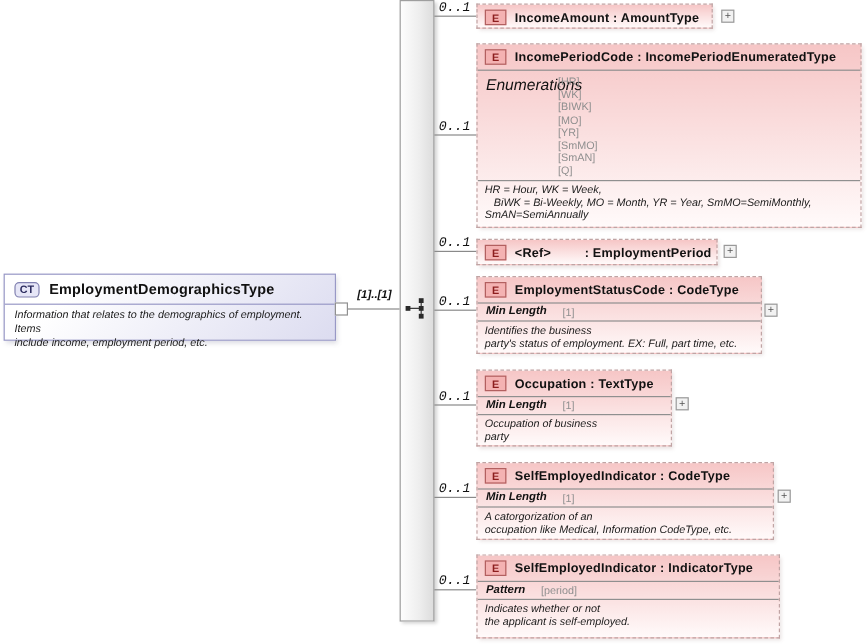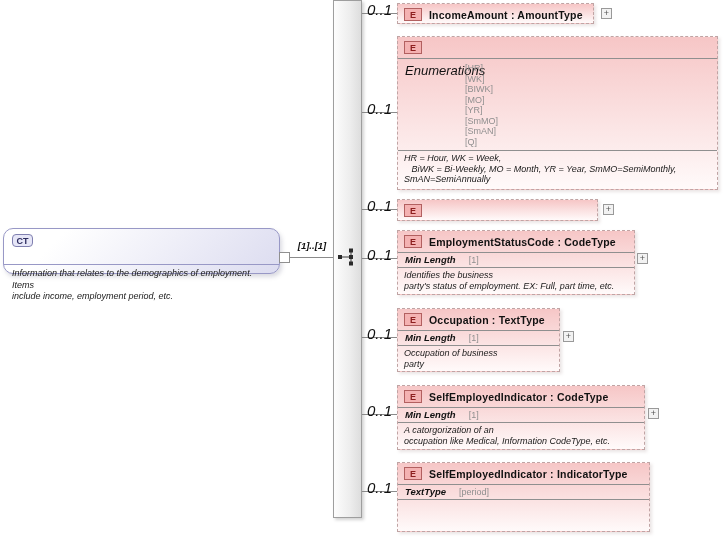--- a/index.html
+++ b/index.html
@@ -9,42 +9,42 @@
     --rule:#8f8f8f; --gray-text:#8f8f8f; --line:#8a8a8a;
     --ct-border:#9898c6; --ct-top:#ffffff; --ct-bottom:#dcdcf0;
     --ct-badge-bg:#e6e6f7; --ct-badge-border:#8080b0; --ct-badge-text:#2b2b5e;
     --bar-border:#9e9e9e;
   }
   *{box-sizing:border-box;margin:0;padding:0;}
   body{background:var(--canvas-bg);font-family:"Liberation Sans",sans-serif;}
   #canvas{position:relative;width:723px;height:537px;background:var(--canvas-bg);overflow:hidden;}
 
   
-  .ct-box{position:absolute;left:3px;top:228px;width:277px;height:46px;
-    border:1px solid var(--ct-border);border-radius:10px;
+  .ct-box{position:absolute;left:3px;top:228px;width:277px;height:56px;
+    border:1px solid var(--ct-border);border-radius:0;
     background:linear-gradient(135deg,var(--ct-top) 20%,var(--ct-bottom) 100%);
     box-shadow:2px 3px 4px rgba(110,110,140,.25);}
   .ct-header{display:flex;align-items:center;gap:8px;padding:5px 8px 3px 8px;}
   .ct-badge{display:inline-flex;align-items:center;justify-content:center;
     width:21px;height:13px;border:1px solid var(--ct-badge-border);border-radius:4px;
     background:var(--ct-badge-bg);color:var(--ct-badge-text);
     font-size:9px;font-weight:bold;}
   .ct-title{font-size:12px;font-weight:bold;color:#111;letter-spacing:.2px;white-space:pre;}
-  .ct-annotation{border-top:1px solid var(--ct-border);margin-top:14px;
+  .ct-annotation{border-top:1px solid var(--ct-border);margin-top:2px;
     padding:3px 8px;font-size:9px;font-style:italic;color:#1a1a1a;
     line-height:11.5px;white-space:pre-wrap;}
 
   
   .hline{position:absolute;height:1px;background:var(--line);}
   .collapse-handle{position:absolute;left:279px;top:252px;width:11px;height:11px;
     background:#fff;border:1px solid #909090;}
   .card-label{position:absolute;left:291px;top:240px;width:42px;text-align:center;
     font-size:9.5px;font-weight:bold;font-style:italic;color:#111;}
   .occ-label{position:absolute;left:358px;width:34px;text-align:right;
-    font-size:15px;font-style:italic;color:#111;}
+    font-size:11px;font-style:italic;color:#111;font-family:Liberation Mono, monospace;}
 
   
   .seq-bar{position:absolute;left:333px;top:0px;width:29px;height:518px;
     border:1px solid var(--bar-border);
     background:linear-gradient(90deg,#fdfdfd 0%,#ededed 60%,#dddddd 100%);
     box-shadow:2px 2px 3px rgba(0,0,0,.18);}
   .seq-icon{position:absolute;left:336px;top:246px;}
 
   
   .el-box{position:absolute;border:1px dashed var(--el-border);
@@ -74,20 +74,21 @@
     display:flex;align-items:center;justify-content:center;cursor:pointer;}
 </style>
 </head>
 <body>
 
 <div id="canvas">
 
   <div class="ct-box">
     <div class="ct-header">
       <span class="ct-badge">CT</span>
+      <span class="ct-title">EmploymentDemographicsType</span>
     </div>
     <div class="ct-annotation">Information that relates to the demographics of employment. Items
 include income, employment period, etc.</div>
   </div>
 
   <div class="collapse-handle"></div>
   <div class="hline" style="left:290px;top:257px;width:43px;"></div>
   <div class="card-label">[1]..[1]</div>
 
   <div class="seq-bar"></div>
@@ -119,40 +120,42 @@
     <div class="el-header">
       <span class="e-badge">E</span>
       <span class="el-title">IncomeAmount : AmountType</span>
     </div>
   </div>
   <div class="expand-btn" style="left:601px;top:8px;">+</div>
 
   <div class="el-box detailed" style="left:397px;top:36px;width:321px;height:154px;">
     <div class="el-header">
       <span class="e-badge">E</span>
+      <span class="el-title">IncomePeriodCode : IncomePeriodEnumeratedType</span>
     </div>
     <div class="enum-section">
       <span class="enum-label">Enumerations</span>
       <span class="enum-values">[HR]
 [WK]
 [BIWK]
 [MO]
 [YR]
 [SmMO]
 [SmAN]
 [Q]</span>
     </div>
     <div class="el-annotation">HR = Hour, WK = Week,
    BiWK = Bi-Weekly, MO = Month, YR = Year, SmMO=SemiMonthly,
 SmAN=SemiAnnually</div>
   </div>
 
   <div class="el-box" style="left:397px;top:199px;width:201px;height:22px;">
     <div class="el-header">
       <span class="e-badge">E</span>
+      <span class="el-title">&lt;Ref&gt;         : EmploymentPeriod</span>
     </div>
   </div>
   <div class="expand-btn" style="left:603px;top:204px;">+</div>
 
   <div class="el-box detailed" style="left:397px;top:230px;width:238px;height:65px;">
     <div class="el-header">
       <span class="e-badge">E</span>
       <span class="el-title">EmploymentStatusCode : CodeType</span>
     </div>
     <div class="facet-row">
@@ -191,18 +194,20 @@
 occupation like Medical, Information CodeType, etc.</div>
   </div>
   <div class="expand-btn" style="left:648px;top:408px;">+</div>
 
   <div class="el-box detailed" style="left:397px;top:462px;width:253px;height:70px;">
     <div class="el-header">
       <span class="e-badge">E</span>
       <span class="el-title">SelfEmployedIndicator : IndicatorType</span>
     </div>
     <div class="facet-row">
-      <span class="facet-label">TextType</span>
+      <span class="facet-label">Pattern</span>
       <span class="facet-value">[period]</span>
     </div>
+    <div class="el-annotation">Indicates whether or not
+the applicant is self-employed.</div>
   </div>
 
 </div>
 
 </body></html>

